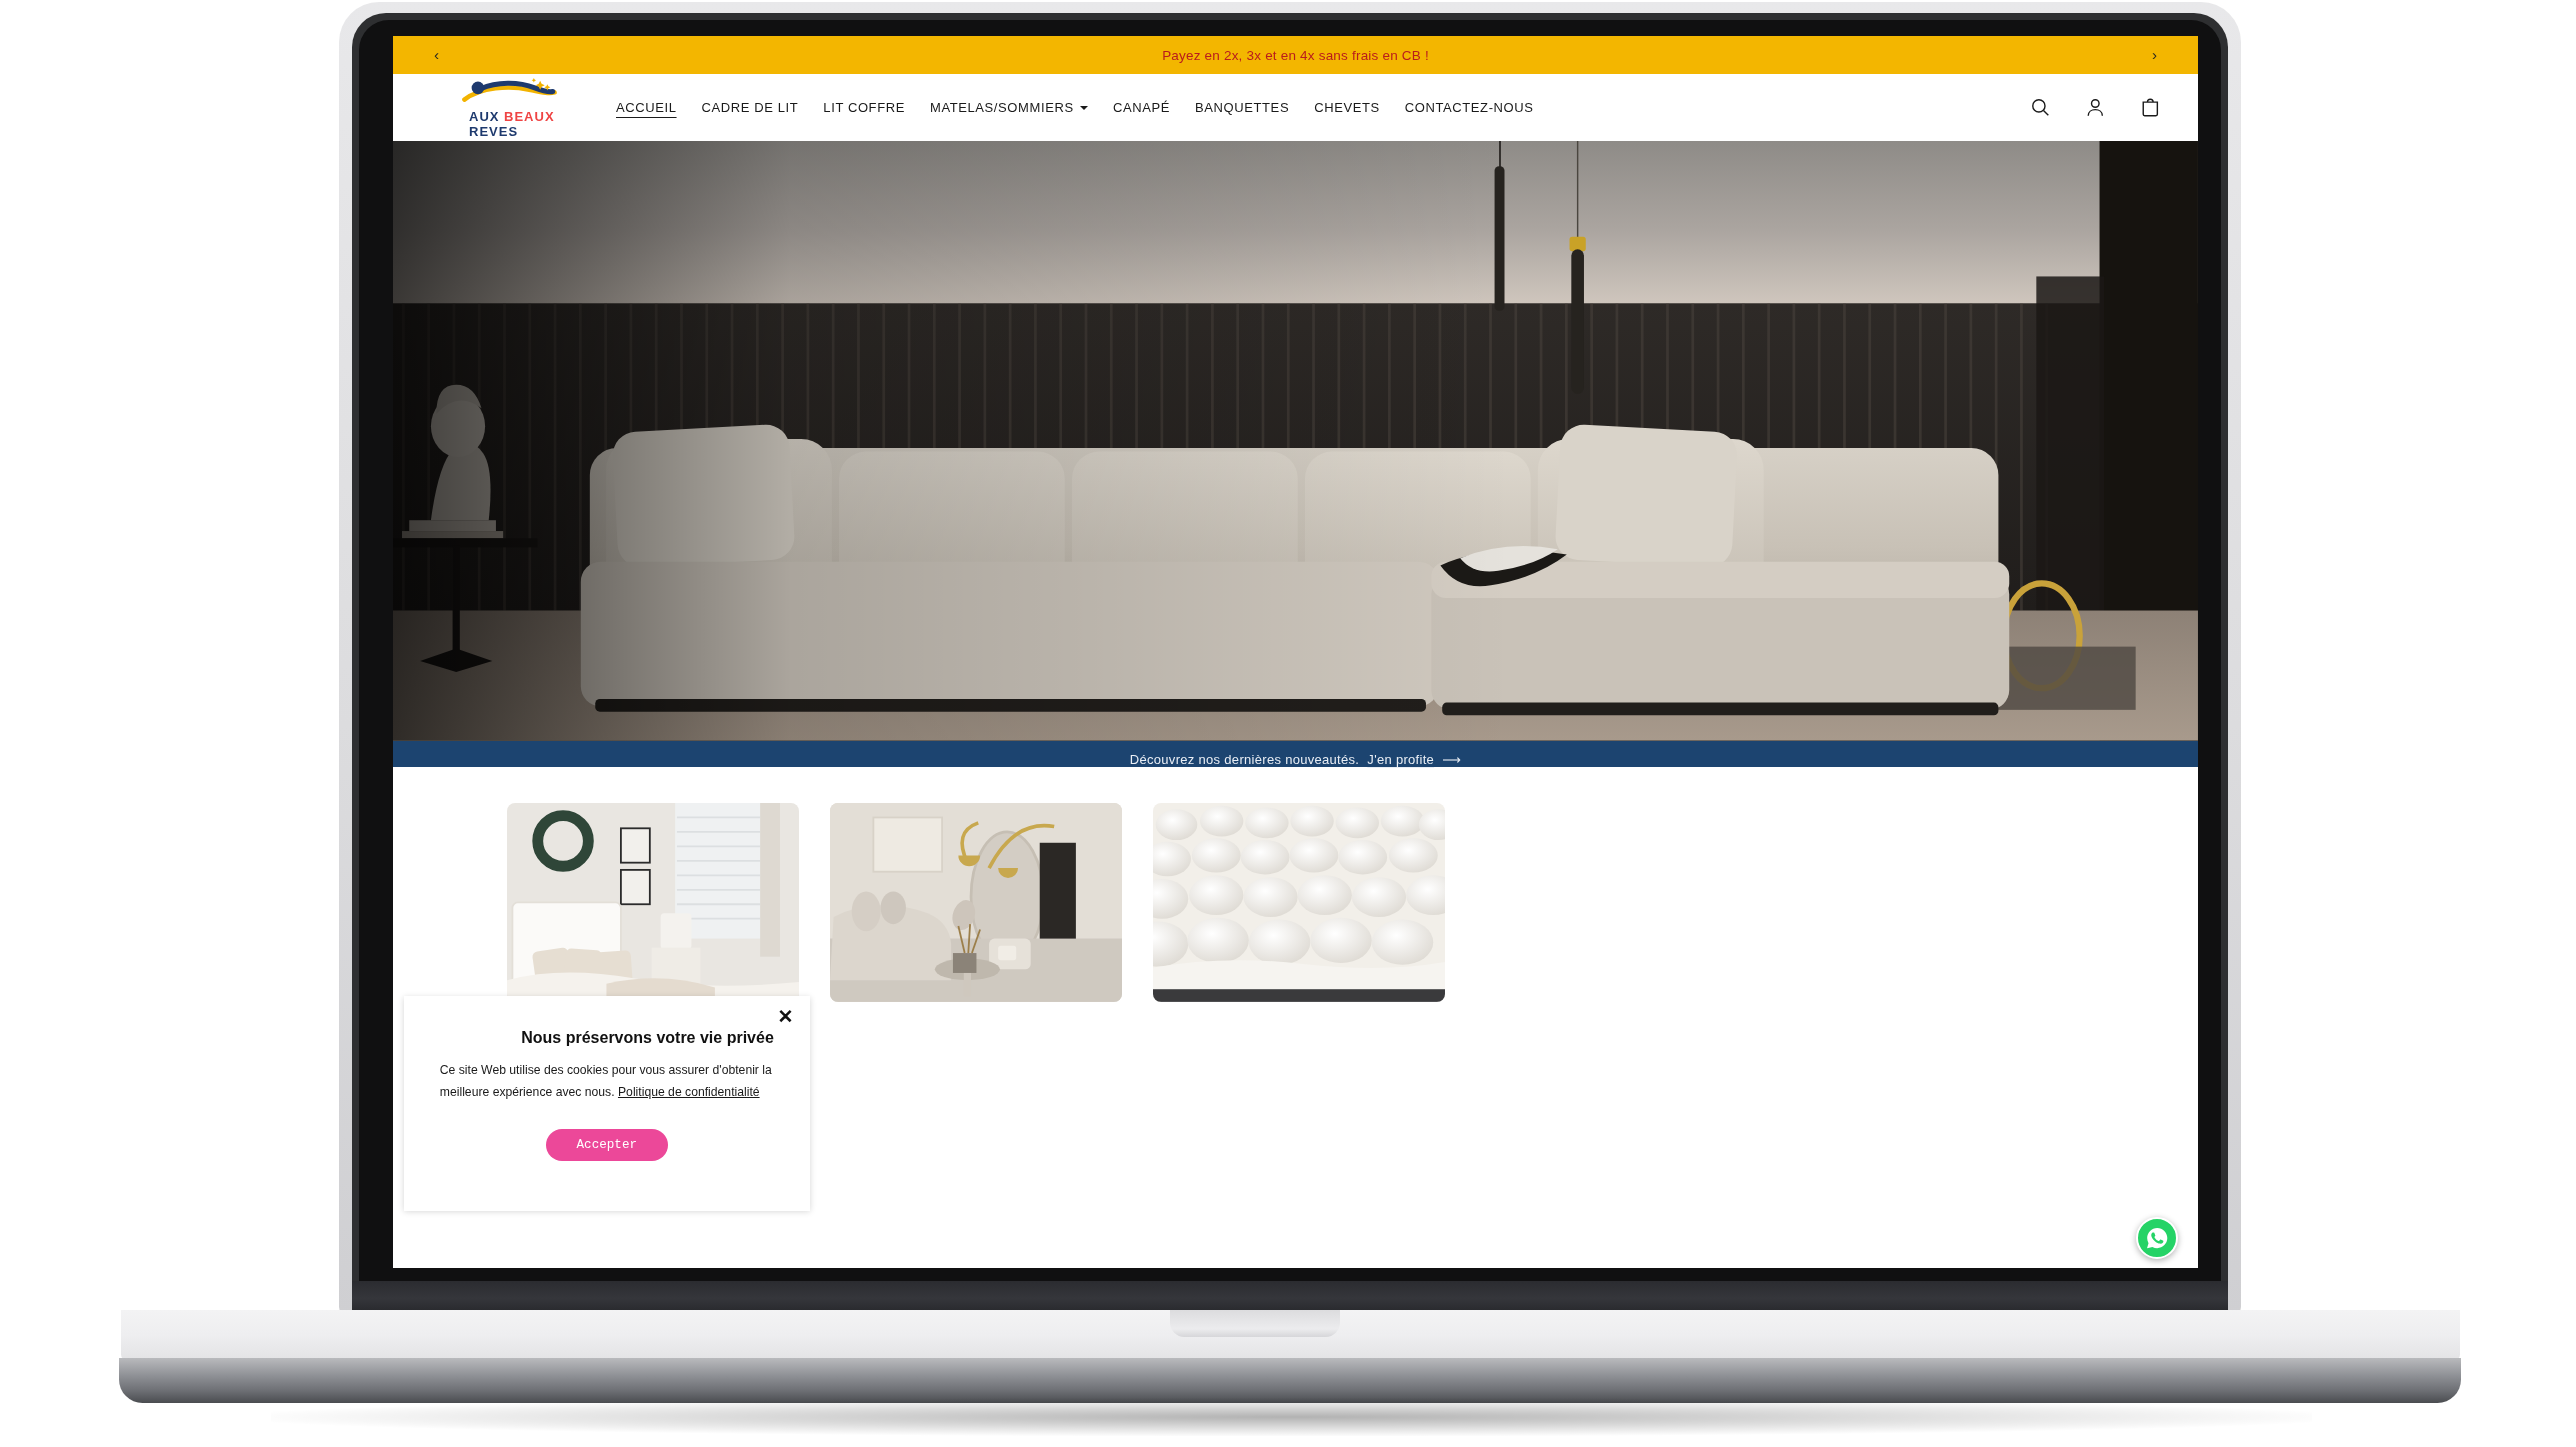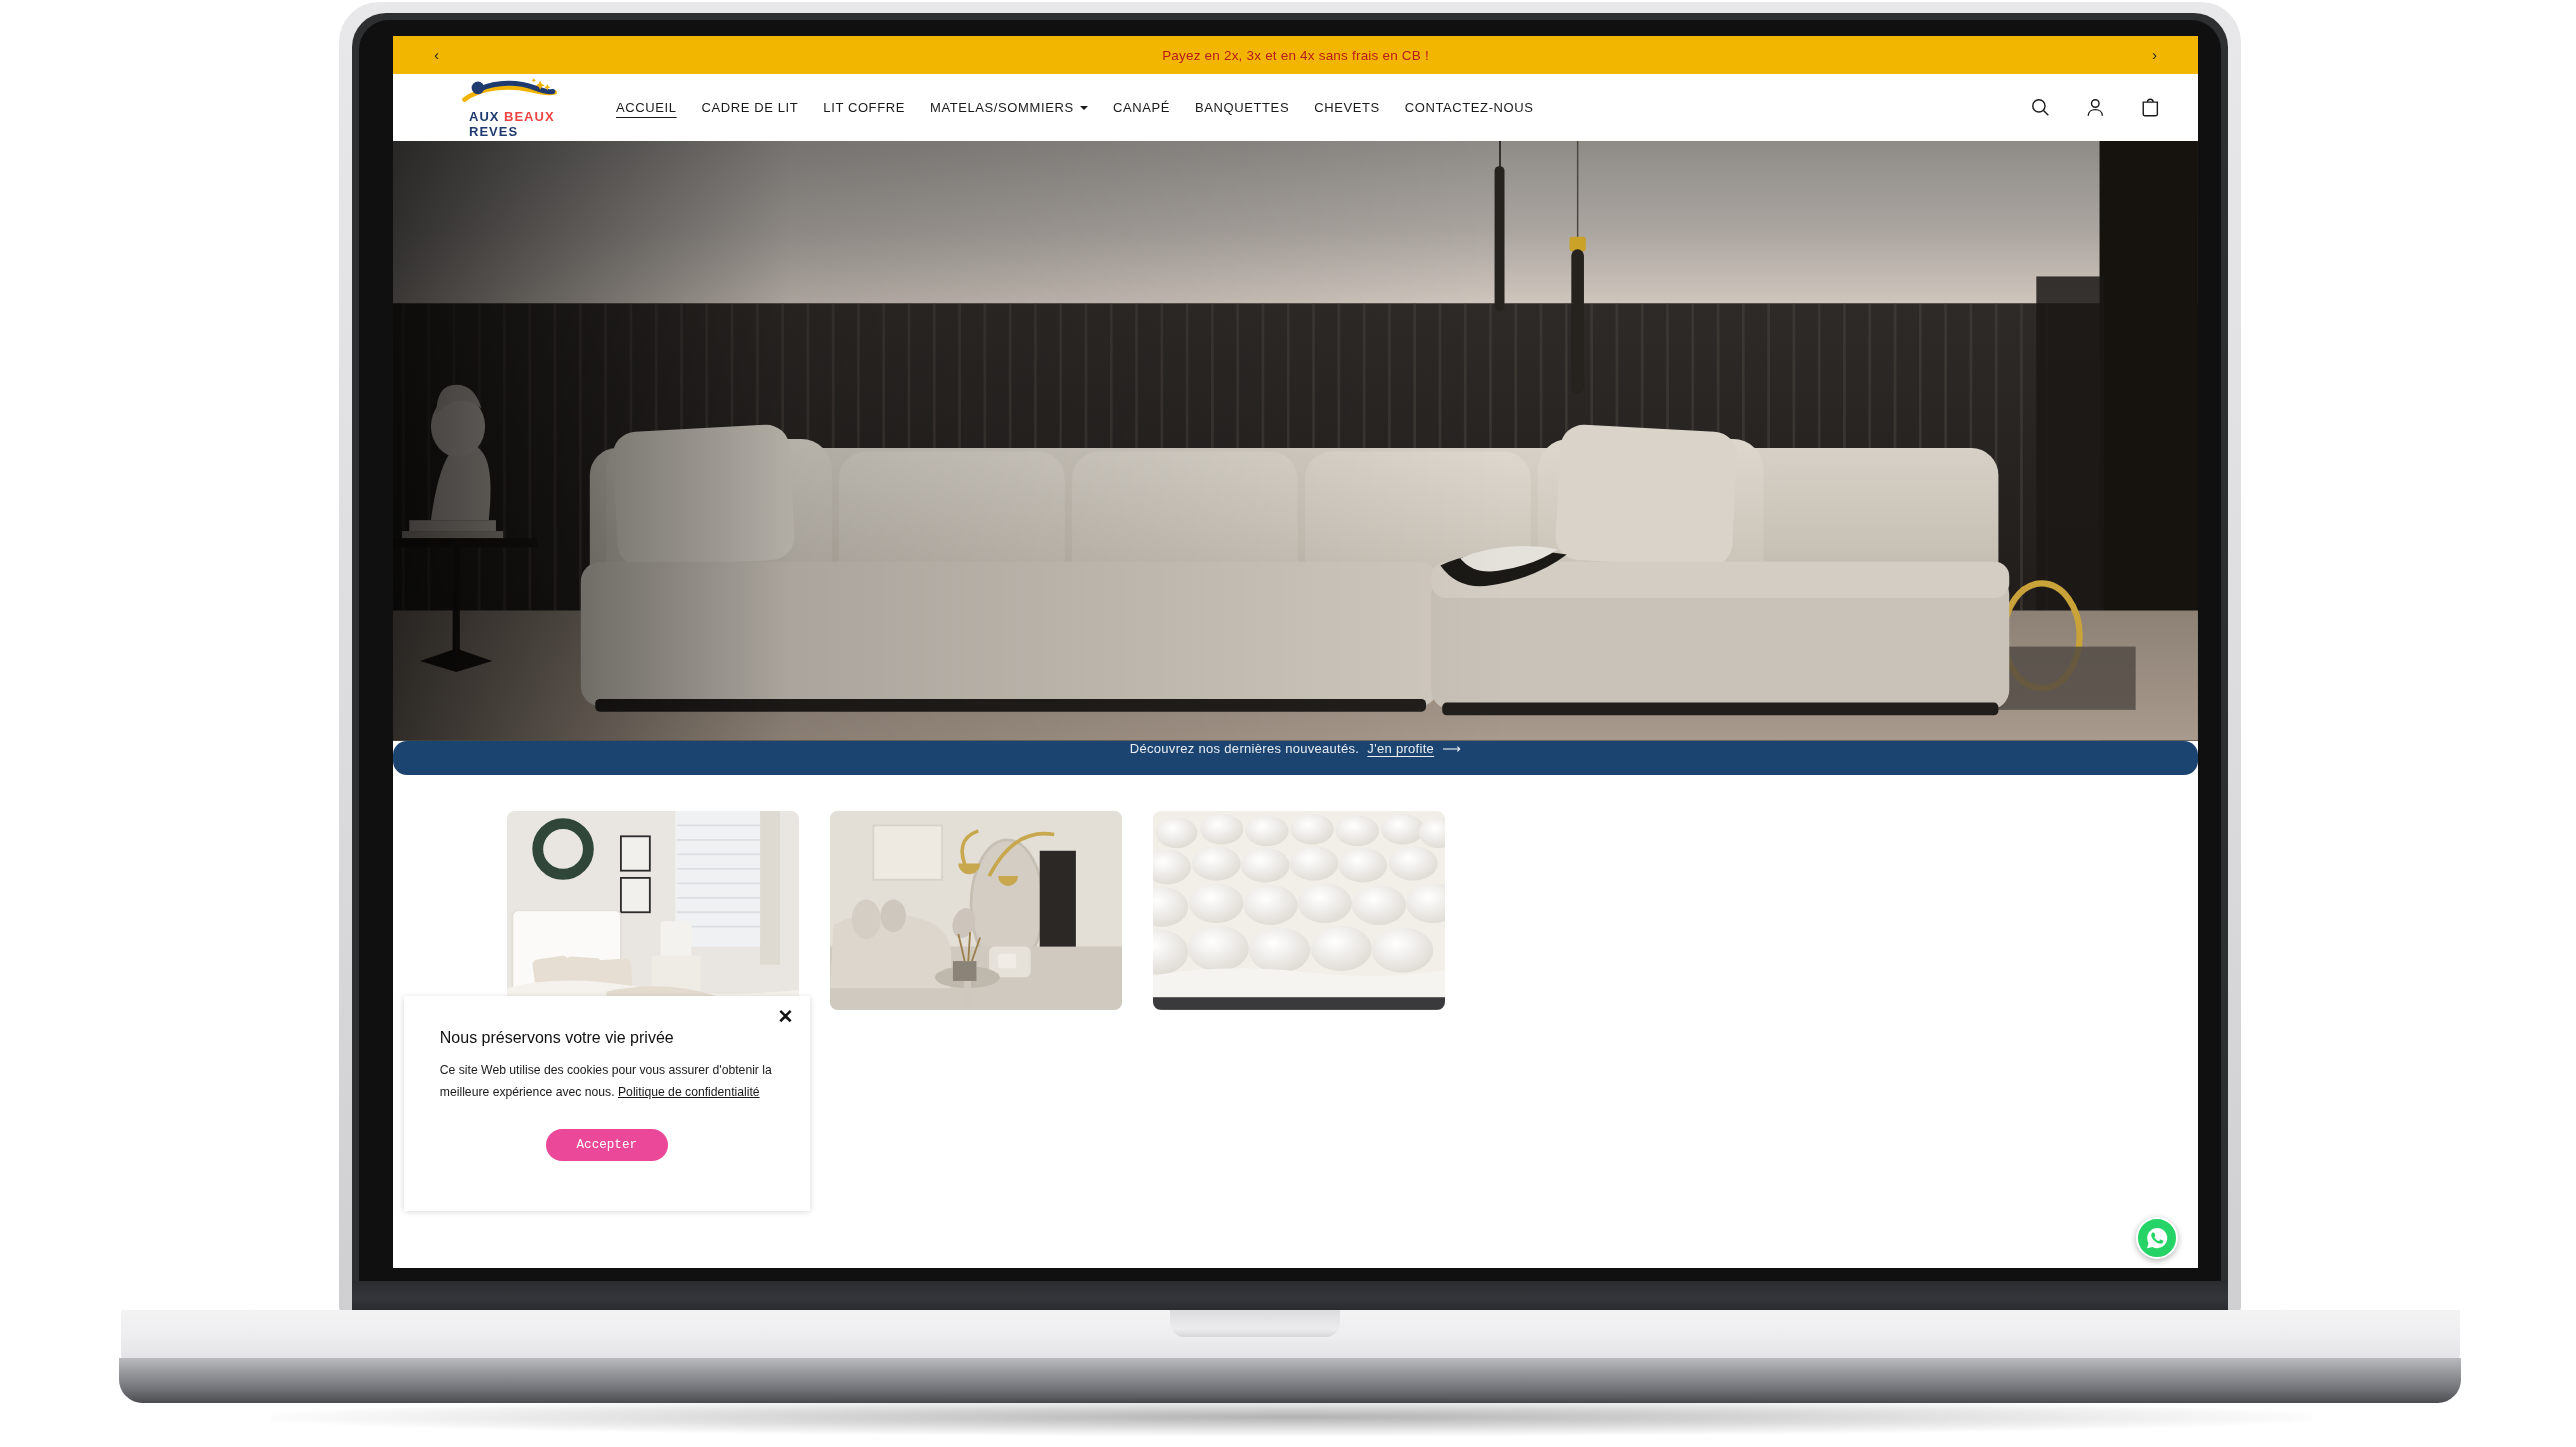--- a/index.html
+++ b/index.html
@@ -124,23 +124,23 @@
     color:#ffffff; font-size: 27px; font-weight:700; letter-spacing: 0.5px; margin-bottom: 23.5px;
     text-shadow: 0 1.8px 7.2px rgba(0,0,0,.5);
   }
   .hero-btn {
     display:inline-block; padding: 11.7px 27px; border:0.9px solid #ffffff;
     color:#ffffff; font-size:14px; letter-spacing:0.4px; cursor:pointer; background: transparent;
   }
 
   
   .promo {
-    height: 34px; background:#1C4470; color:#e9eef5;
-    display:flex; align-items:flex-start; justify-content:center; gap:8.1px;
-    font-size: 13px; letter-spacing:0.3px;border-radius:14px;
+    height: 26px; background:#1C4470; color:#e9eef5;
+    display:flex; align-items:flex-end; justify-content:center; gap:8.1px;
+    font-size: 13px; letter-spacing:0.3px;
   }
   .promo-link { text-decoration: underline; text-underline-offset: 2.7px; cursor:pointer; }
 
   
   .cards {
     background:#fff; padding: 36px 0 0 0;
     display:flex; gap: 31px; padding-left: 114px;
   }
   .card { width: 292px; height: 199px; border-radius: 8.1px; overflow:hidden; position:relative; cursor:pointer; }
 
@@ -149,21 +149,21 @@
     position:absolute; left: 10.8px; top: 960px; width: 406px; height: 215px;
     background:#ffffff; z-index: 40; box-shadow: 0 0.9px 6.3px rgba(0,0,0,.17);
     padding: 20px 36px 0 36px;
   }
   .cookie-close {
     position:absolute; right: 14.4px; top: 10.8px; width:20px; height:20px;
     cursor:pointer; display:flex; align-items:center; justify-content:center;
     font-size: 19px; line-height:1; color:#111; font-weight:700;
   }
   .cookie-title {
-    text-align:left; font-size: 16px; font-weight:400; color:#111;
+    text-align:right; font-size: 16px; font-weight:700; color:#111;
     line-height: 1.42; margin: 10.8px 0 10.8px 0;
   }
   .cookie-body { font-size: 12.2px; color:#1a1a1a; line-height: 1.75; }
   .cookie-body a { color:#1a1a1a; text-decoration: underline; }
   .cookie-btn {
     display:block; margin: 26px auto 0 auto; padding: 9px 31px;
     background:#ec4899; color:#fff; border:none; border-radius: 18px;
     font-size: 12.6px; cursor:pointer; font-family:Liberation Mono, monospace;
   }
 

